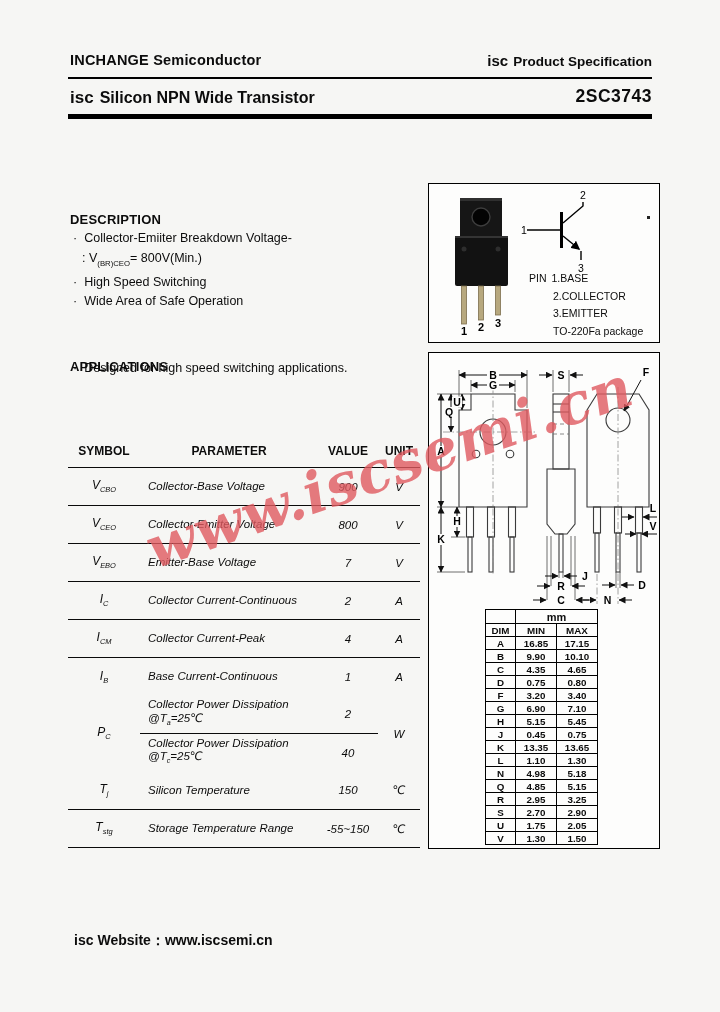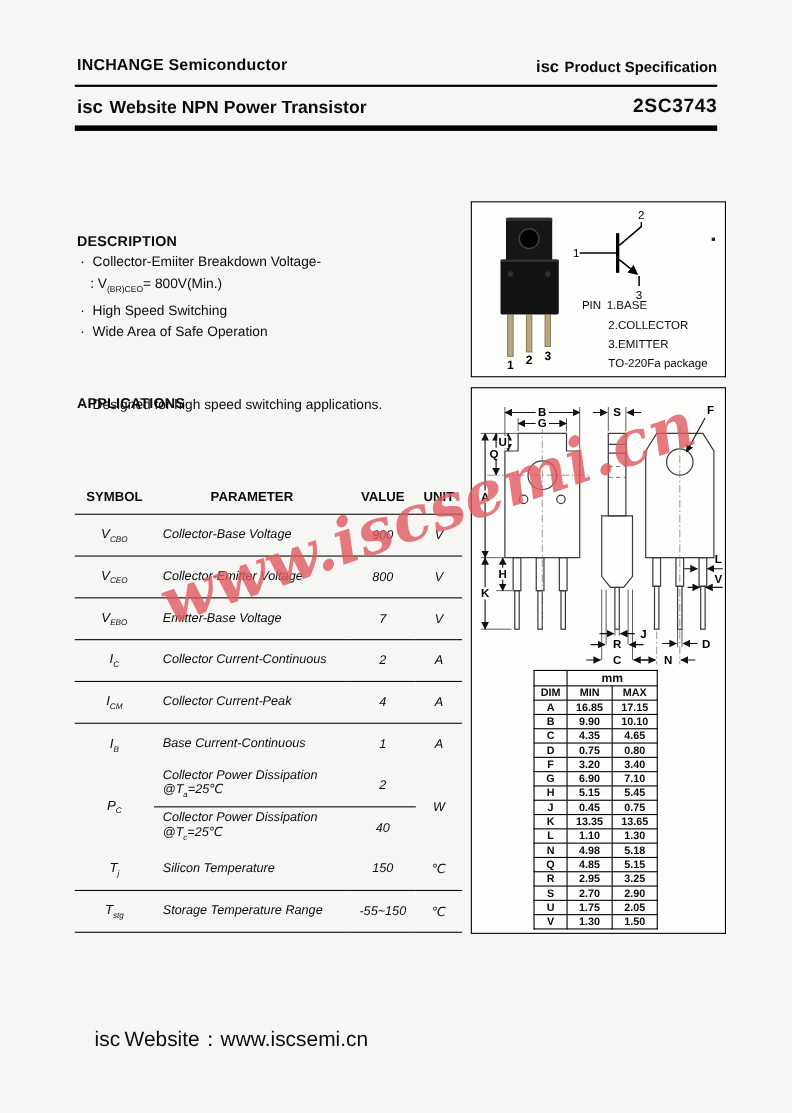--- a/index.html
+++ b/index.html
@@ -65,35 +65,35 @@
   
   .wm {
     position:absolute; left:148px; top:512px; z-index:40;
     font-family:"DejaVu Serif",serif; font-style:italic; font-weight:bold;
     font-size:57px; letter-spacing:1px; line-height:76px;
     transform:rotate(-19deg); transform-origin:0 50%;
     opacity:.8; pointer-events:none; white-space:nowrap;
   }
 
   
-  .footer { position:absolute; left:86px; top:932px; font-size:19px; font-weight:normal; }
+  .footer { position:absolute; left:74px; top:932px; font-size:14px; font-weight:bold; }
   .footer .brand { margin-right:4px; }
 </style>
 </head>
 <body>
 
 <div class="page">
 
   <div class="company">INCHANGE Semiconductor</div>
   <div class="spec">
     <span class="brand">isc</span><span>Product Specification</span>
   </div>
   <div class="rule-thin"></div>
   <div class="title-left">
-    <span class="brand">isc</span><span>Website NPN Power Transistor</span>
+    <span class="brand">isc</span><span>Silicon NPN Wide Transistor</span>
   </div>
   <div class="part-no">2SC3743</div>
   <div class="rule-thick"></div>
 
   <div class="sec-head" style="left:70px; top:212px;">DESCRIPTION</div>
   <div class="bullets" style="left:73px; top:229px;">
       <div class="bullet-line"><span class="bullet">·</span><span>Collector-Emiiter Breakdown Voltage-</span></div>
       <div class="bullet-line indent"><span>: V</span><sub>(BR)CEO</sub><span>= 800V(Min.)</span></div>
       <div class="bullet-line"><span class="bullet">·</span><span>High Speed Switching</span></div>
       <div class="bullet-line"><span class="bullet">·</span><span>Wide Area of Safe Operation</span></div>

